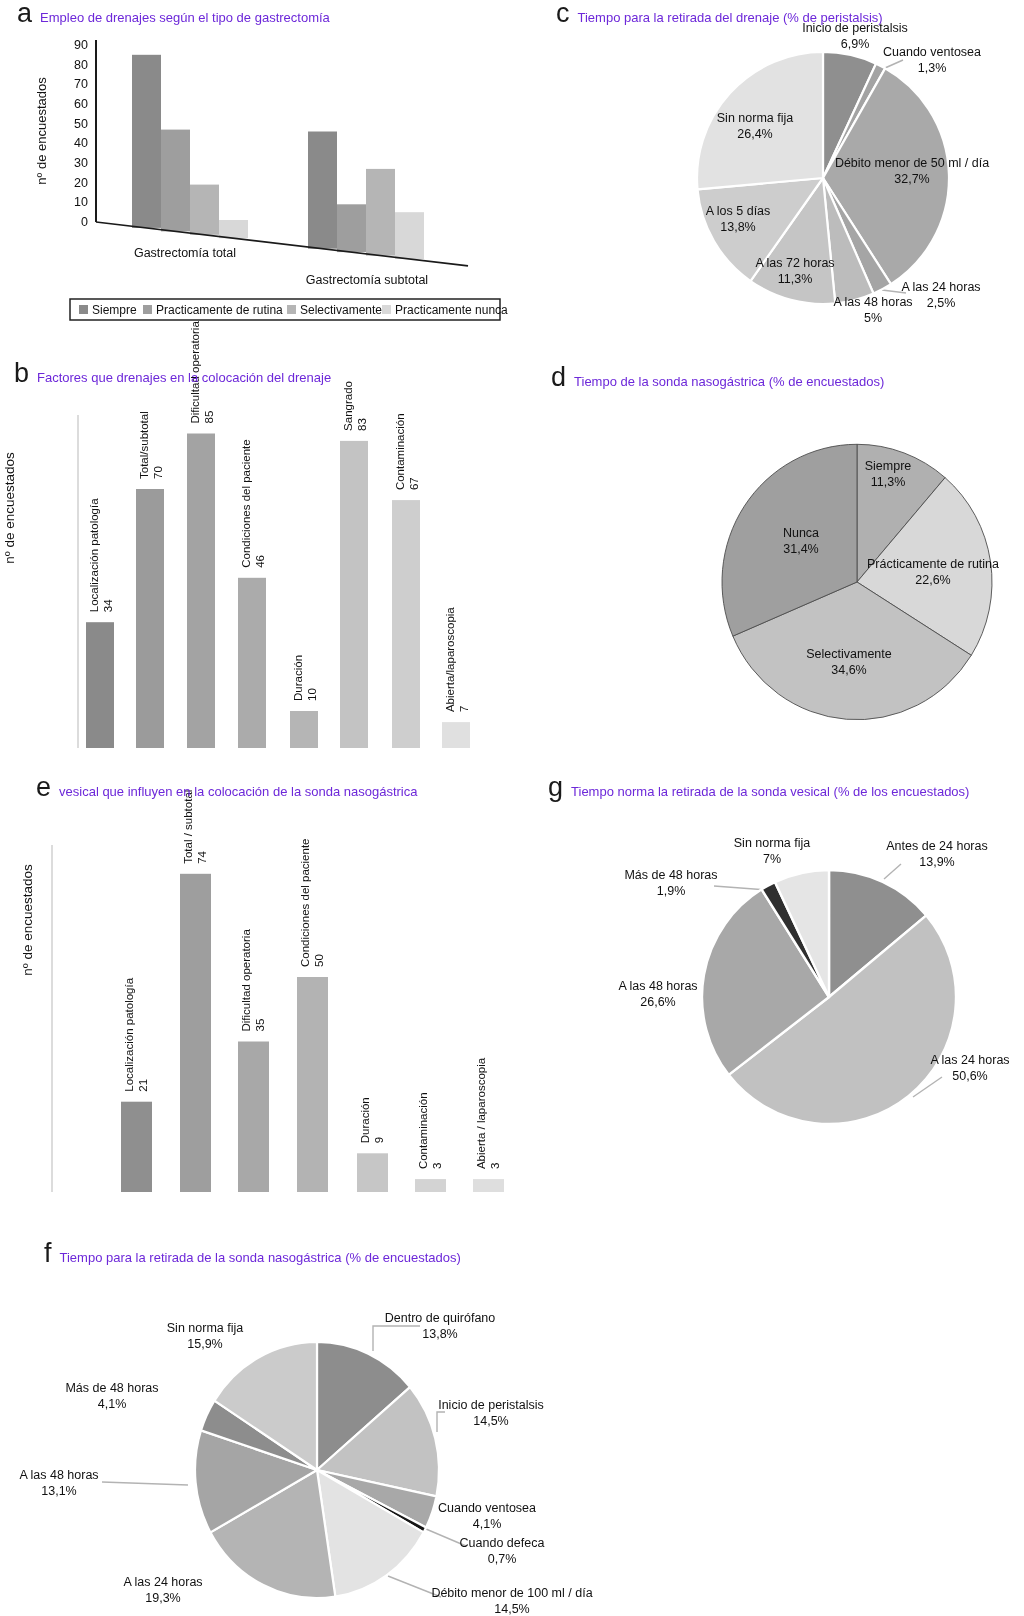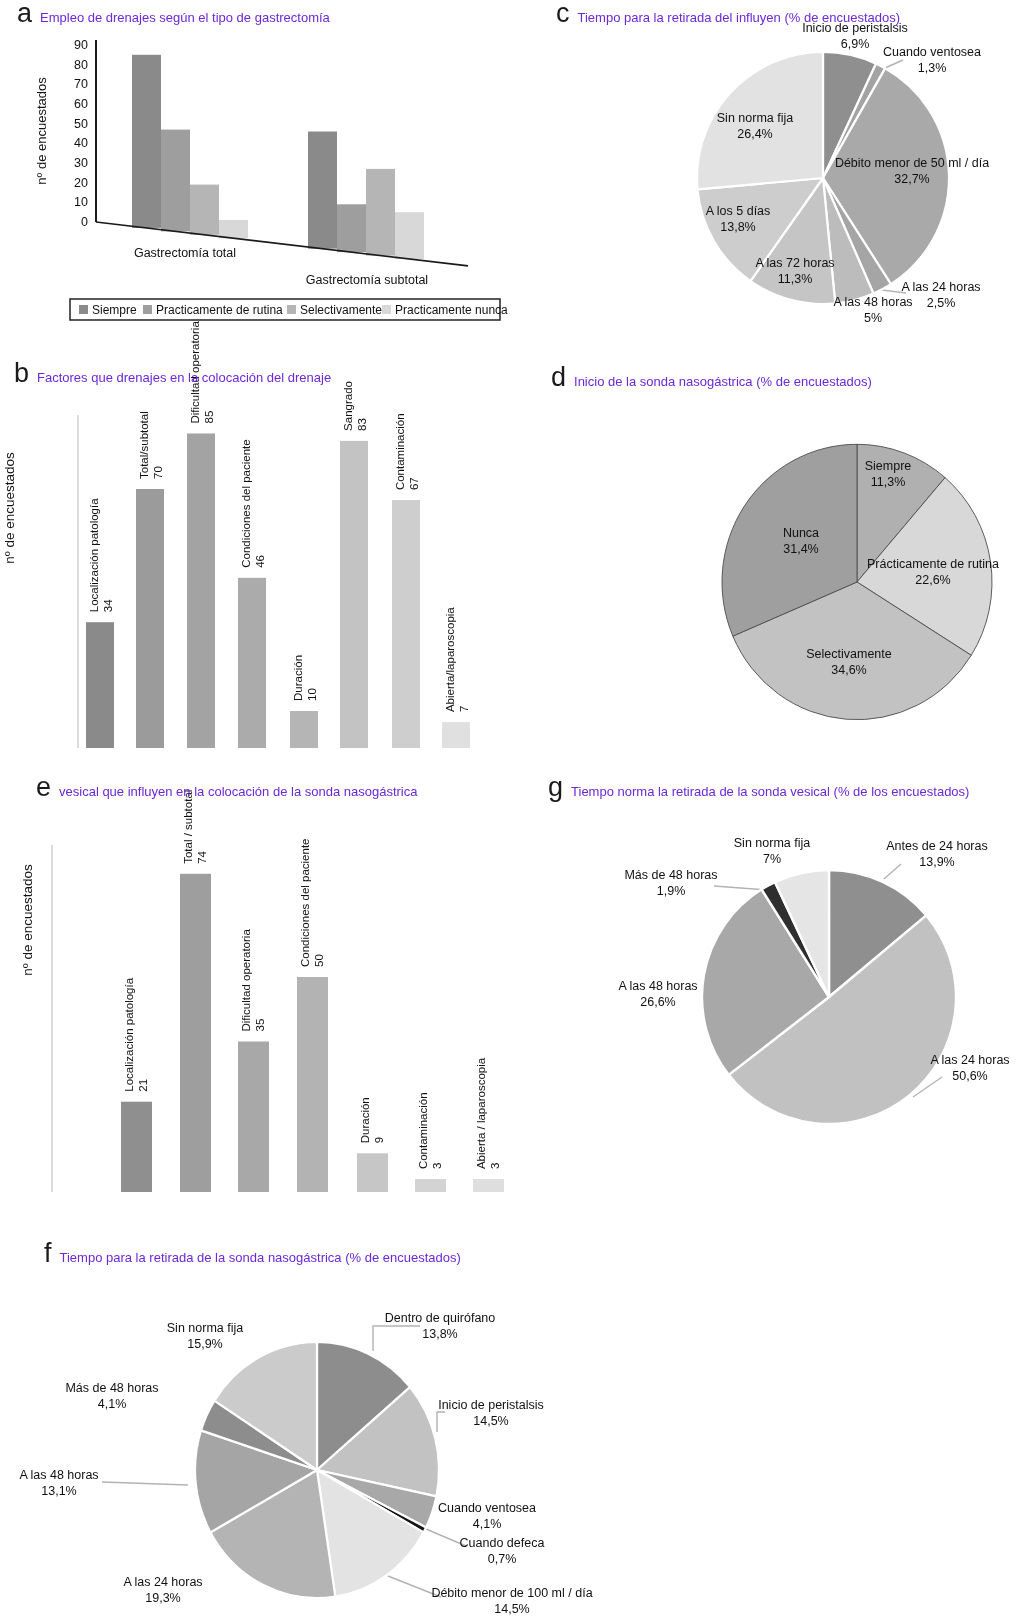--- a/index.html
+++ b/index.html
@@ -199,29 +199,29 @@
         <text font-family="&quot;Liberation Sans&quot;,sans-serif" fill="#111" x="205" y="1348" text-anchor="middle" font-size="12.5">15,9%</text>
       </g>
     </svg>
 
   <div class="panel-title" style="left:17px;top:0px;">
     <span class="letter">a</span>
     <span class="ptitle">Empleo de drenajes según el tipo de gastrectomía</span>
   </div>
   <div class="panel-title" style="left:556px;top:0px;">
     <span class="letter">c</span>
-    <span class="ptitle">Tiempo para la retirada del influyen (% de encuestados)</span>
+    <span class="ptitle">Tiempo para la retirada del drenaje (% de peristalsis)</span>
   </div>
   <div class="panel-title" style="left:14px;top:360px;">
     <span class="letter">b</span>
     <span class="ptitle">Factores que drenajes en la colocación del drenaje</span>
   </div>
   <div class="panel-title" style="left:551px;top:364px;">
     <span class="letter">d</span>
-    <span class="ptitle">Inicio de la sonda nasogástrica (% de encuestados)</span>
+    <span class="ptitle">Tiempo de la sonda nasogástrica (% de encuestados)</span>
   </div>
   <div class="panel-title" style="left:36px;top:774px;">
     <span class="letter">e</span>
     <span class="ptitle">vesical que influyen en la colocación de la sonda nasogástrica</span>
   </div>
   <div class="panel-title" style="left:548px;top:774px;">
     <span class="letter">g</span>
     <span class="ptitle">Tiempo norma la retirada de la sonda vesical (% de los encuestados)</span>
   </div>
   <div class="panel-title" style="left:44px;top:1240px;">

